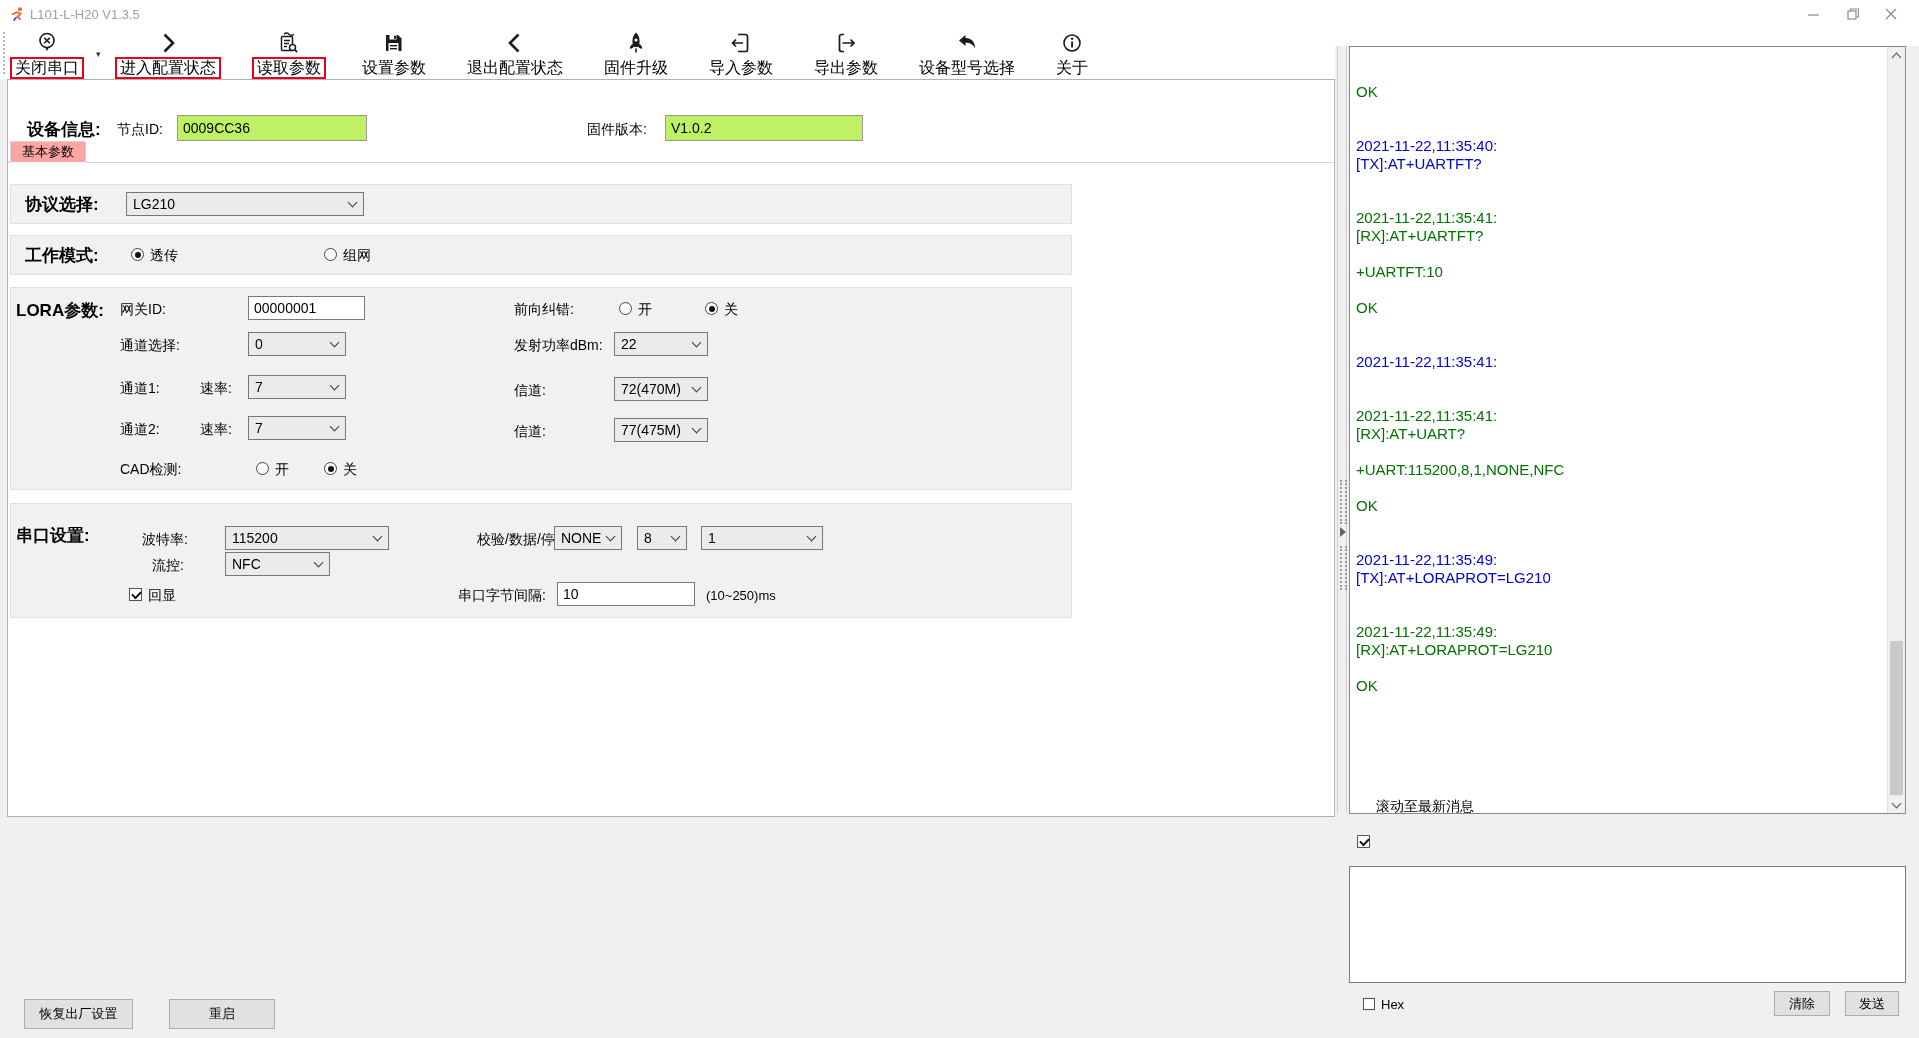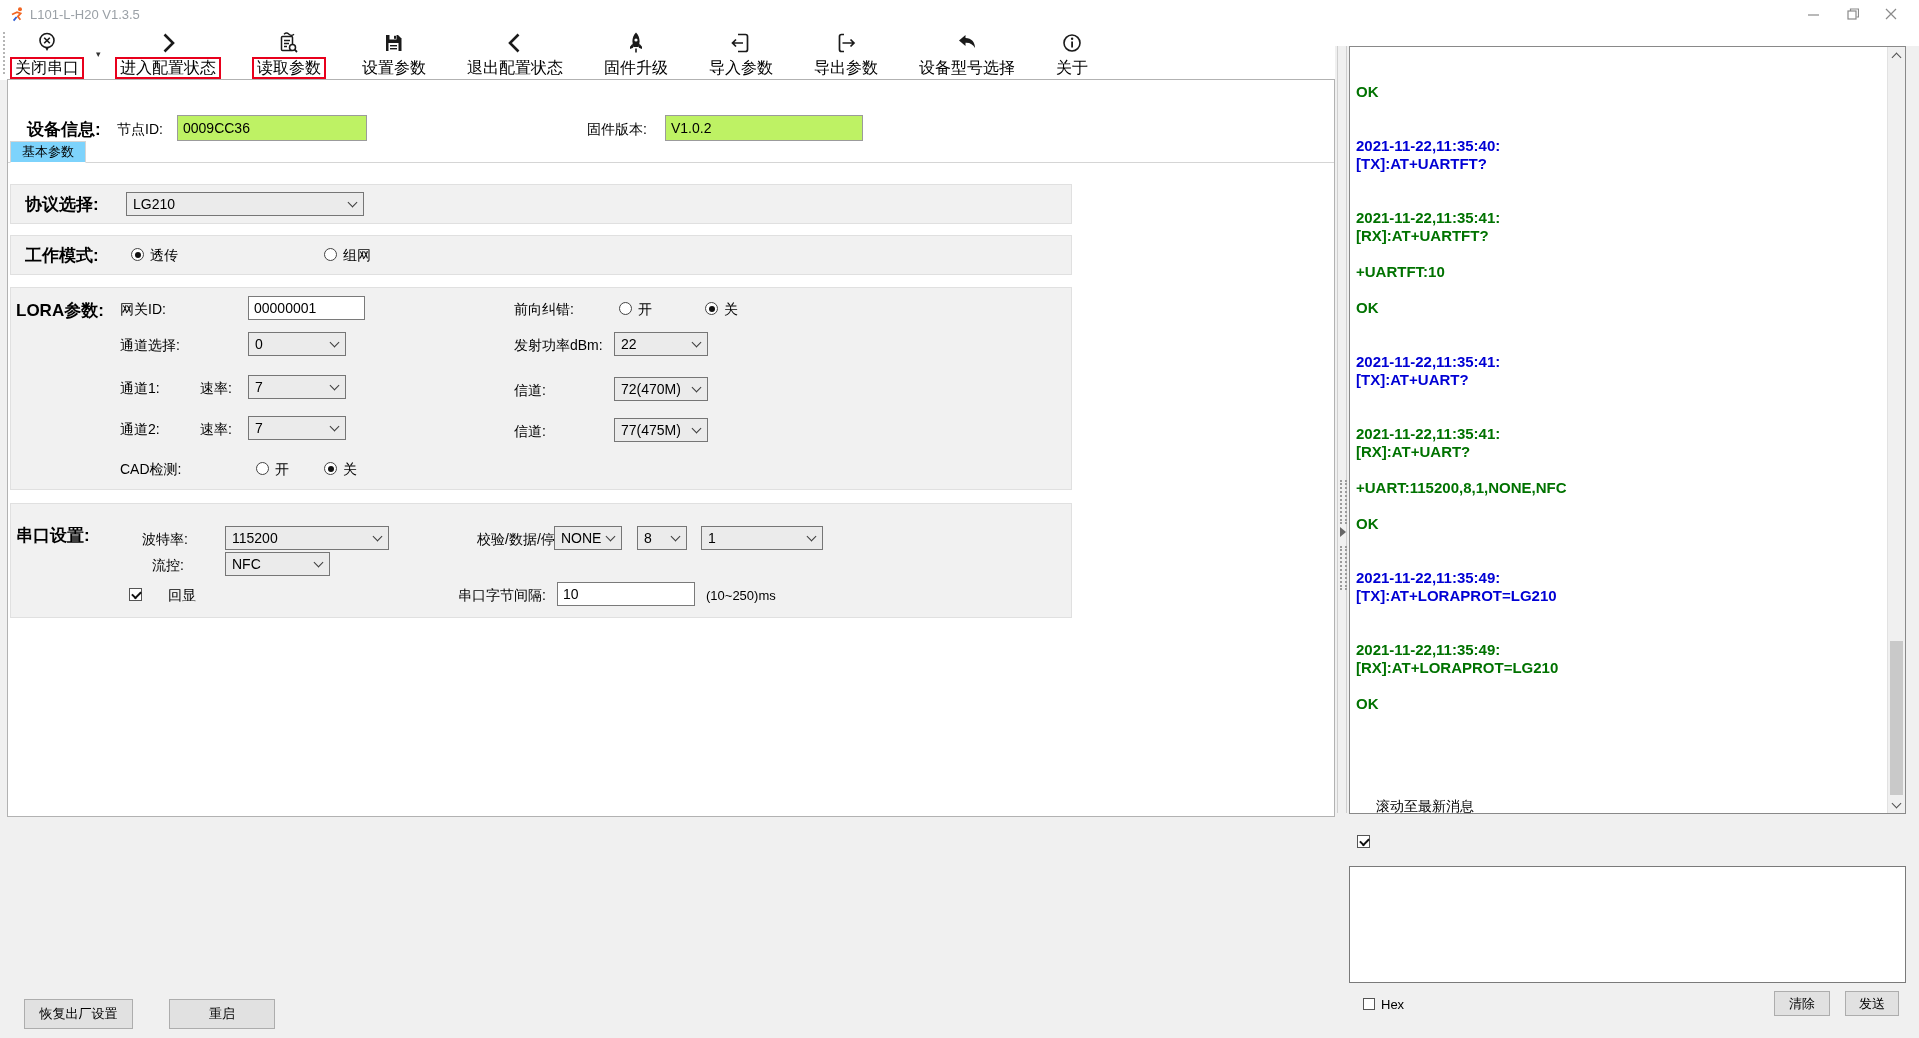--- a/index.html
+++ b/index.html
@@ -24,21 +24,21 @@
   .mini-caret{font-size:9px;color:#333;line-height:9px;}
   
   .main-panel{left:7px;top:79px;width:1328px;height:738px;background:#ffffff;border:1px solid #b2b2b2;}
   .blbl{font-weight:bold;font-size:17px;white-space:nowrap;}
   .lbl{font-size:14px;white-space:nowrap;}
   .small{font-size:13px;}
   .ti{border:1px solid #7a7a7a;background:#fff;font-size:14px;padding:0 5px;font-family:inherit;outline:none;}
   .ro{background:#bef264;border-color:#9b9b9b;}
   .gbox{background:#f1f1f1;border:1px solid #e0e0e0;}
   .tabline{border-bottom:1px solid #d5d5d5;}
-  .tab{background:#7dd3fc;border:1px solid #d5d5d5;border-bottom:1px solid #fff;font-size:13px;
+  .tab{background:#fca5a5;border:1px solid #d5d5d5;border-bottom:1px solid #fff;font-size:13px;
        display:flex;align-items:center;justify-content:center;}
   .combo{background:#ebebeb;border:1px solid #767676;display:flex;align-items:center;padding-left:6px;cursor:default;}
   .combo .cv{font-size:14px;white-space:nowrap;flex:1;}
   .car{position:absolute;right:7px;top:50%;width:6px;height:6px;margin-top:-5px;
        border-right:1.6px solid #3c3c3c;border-bottom:1.6px solid #3c3c3c;transform:rotate(45deg);}
   .radio{width:13px;height:13px;border:1px solid #444;border-radius:50%;background:#fff;position:absolute;}
   .radio.on::after{content:"";position:absolute;left:50%;top:50%;width:6px;height:6px;margin:-3px 0 0 -3px;
        border-radius:50%;background:#111;}
   .cb{width:13px;height:13px;border:1px solid #555;background:#fff;position:absolute;}
   .cb.on::after{content:"";position:absolute;left:2px;top:2px;width:7px;height:4px;
@@ -46,21 +46,21 @@
   .btn{background:#e1e1e1;border:1px solid #adadad;font-size:13px;font-family:inherit;
        display:flex;align-items:center;justify-content:center;cursor:default;}
   
   .right-zone{left:1336px;top:46px;width:583px;height:992px;background:#f0f0f0;}
   .splitter{left:1337px;top:46px;width:10px;height:767px;background:#f0f0f0;border-left:1px solid #cfcfcf;border-right:1px solid #cfcfcf;}
   .sgrip{position:absolute;left:2px;width:3px;border-left:2px dotted #9a9a9a;border-right:2px dotted #9a9a9a;}
   .sarrow{position:absolute;left:2px;width:0;height:0;border-left:6px solid #666;
        border-top:5px solid transparent;border-bottom:5px solid transparent;}
   .log-box{left:1349px;top:46px;width:557px;height:768px;background:#fff;border:1px solid #898989;overflow:hidden;}
   .log-lines{position:absolute;left:6px;top:0;right:20px;padding-top:36px;}
-  .ll{height:18px;line-height:18px;font-size:15px;font-weight:bold;white-space:pre;}
+  .ll{height:18px;line-height:18px;font-size:15px;font-weight:normal;white-space:pre;}
   .lb{color:var(--log-blue,#0000d4);}
   .lg{color:var(--log-green,#007200);}
   .sbar{position:absolute;right:0;top:0;width:17px;height:100%;background:#f0f0f0;border-left:1px solid #e2e2e2;}
   .sbtn{position:absolute;left:0;width:17px;height:17px;display:flex;align-items:center;justify-content:center;}
   .schev{width:6px;height:6px;border-right:1.6px solid #505050;border-bottom:1.6px solid #505050;}
   .sthumb{position:absolute;left:2px;width:13px;background:#c9c9c9;}
   .send-box{left:1349px;top:866px;width:557px;height:117px;background:#fff;border:1px solid #7a7a7a;
        resize:none;outline:none;font-family:inherit;}
 </style>
 </head>
@@ -307,21 +307,21 @@
     <span class="car"></span>
   </div>
 
   <span class="abs lbl" style="left:152px;top:557px;">流控:</span>
   <div class="abs combo" style="left:225px;top:552px;width:105px;height:24px;">
     <span class="cv">NFC</span>
     <span class="car"></span>
   </div>
 
   <span class="abs cb on" style="left:129px;top:588px;"></span>
-  <span class="abs lbl" style="left:148px;top:587px;margin-left:20px;">回显</span>
+  <span class="abs lbl" style="left:148px;top:587px;">回显</span>
   <span class="abs lbl" style="left:458px;top:587px;">串口字节间隔:</span>
   <input class="abs ti" style="left: 557px; top: 582px; width: 138px; height: 24px;" value="10">
   <span class="abs small" style="left:706px;top:588px;">(10~250)ms</span>
 
   <button class="abs btn" style="left:24px;top:999px;width:109px;height:30px;">恢复出厂设置</button>
   <button class="abs btn" style="left:169px;top:999px;width:106px;height:30px;">重启</button>
 
   <div class="abs splitter">
     <div class="sgrip" style="top:434px;height:44px;"></div>
     <div class="sarrow" style="top:481px;"></div>
@@ -339,21 +339,20 @@
         <div class="ll lg">&nbsp;</div>
         <div class="ll lg">2021-11-22,11:35:41:</div>
         <div class="ll lg">[RX]:AT+UARTFT?</div>
         <div class="ll lg">&nbsp;</div>
         <div class="ll lg">+UARTFT:10</div>
         <div class="ll lg">&nbsp;</div>
         <div class="ll lg">OK</div>
         <div class="ll lg">&nbsp;</div>
         <div class="ll lg">&nbsp;</div>
         <div class="ll lb">2021-11-22,11:35:41:</div>
-        <div class="ll lb">[TX]:AT+UART?</div>
         <div class="ll lg">&nbsp;</div>
         <div class="ll lg">&nbsp;</div>
         <div class="ll lg">2021-11-22,11:35:41:</div>
         <div class="ll lg">[RX]:AT+UART?</div>
         <div class="ll lg">&nbsp;</div>
         <div class="ll lg">+UART:115200,8,1,NONE,NFC</div>
         <div class="ll lg">&nbsp;</div>
         <div class="ll lg">OK</div>
         <div class="ll lg">&nbsp;</div>
         <div class="ll lg">&nbsp;</div>

